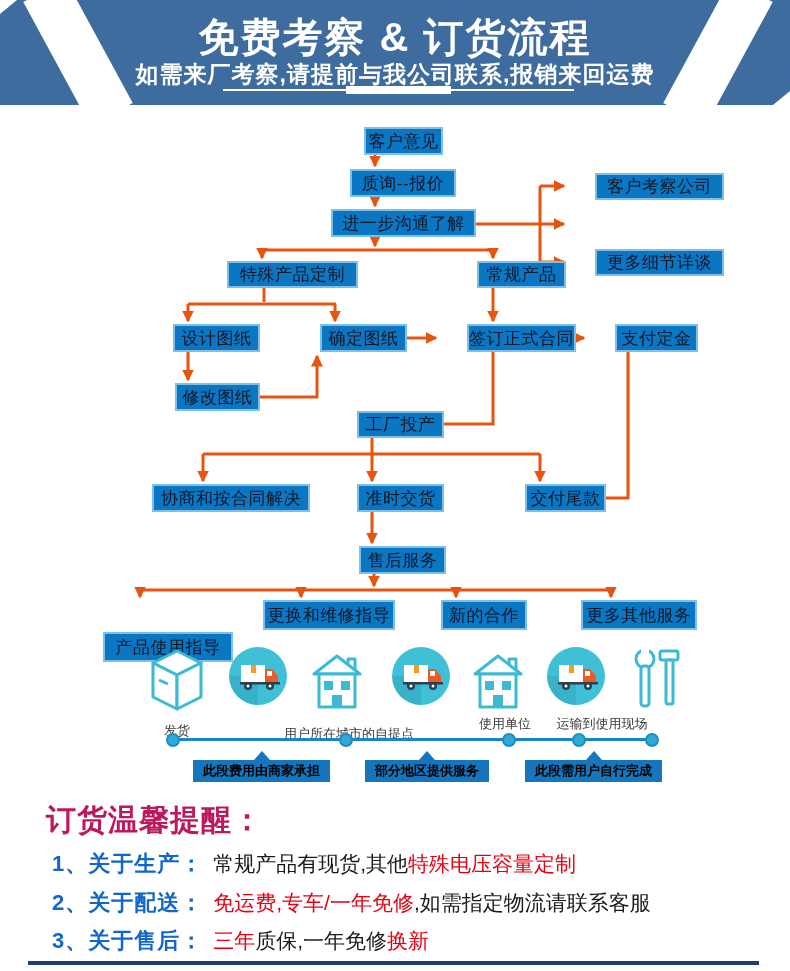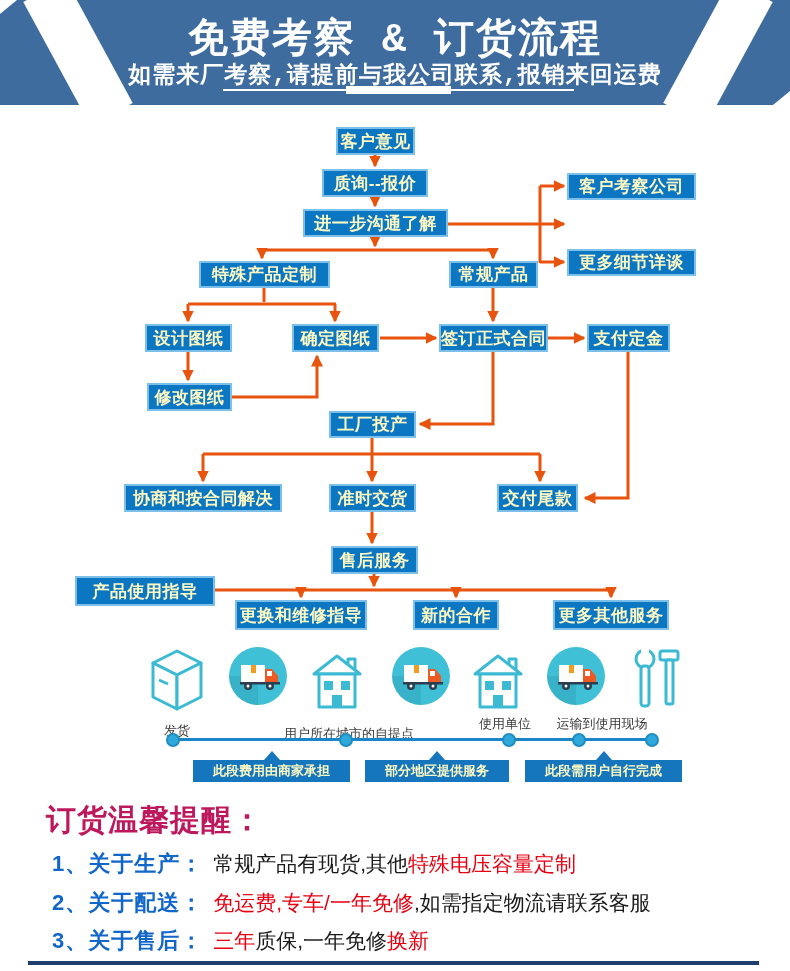--- a/index.html
+++ b/index.html
@@ -1,47 +1,47 @@
 <!DOCTYPE html>
 <html><head>
 <meta charset="utf-8">
 <style>
   html,body{margin:0;padding:0;background:#fff;}
   .poster{position:relative;width:790px;height:971px;background:#ffffff;overflow:hidden;
           font-family:"Liberation Sans","DejaVu Sans",sans-serif;}
 
   
-  .banner{position:absolute;left:0;top:0;width:790px;height:105px;background:#3e6c9e;overflow:hidden;font-family:Liberation Mono, monospace;}
+  .banner{position:absolute;left:0;top:0;width:790px;height:105px;background:#3e6c9e;overflow:hidden;}
   .stripe{position:absolute;width:48px;height:141px;background:#ffffff;}
   .s-left{left:54px;top:-18px;transform:rotate(-28.5deg);}
   .s-right{left:694px;top:-18px;transform:rotate(28.5deg);}
   .corner-tl{position:absolute;left:0;top:0;width:0;height:0;
              border-top:14px solid #fff;border-right:17px solid transparent;}
   .corner-br{position:absolute;right:0;bottom:0;width:0;height:0;
              border-bottom:14px solid #fff;border-left:17px solid transparent;}
   .b-title{position:absolute;left:0;top:10px;width:100%;margin:0;text-align:center;
            color:#fff;font-size:40px;font-weight:bold;letter-spacing:2px;}
   .b-sub{position:absolute;left:0;top:59px;width:100%;text-align:center;
          color:#fff;font-size:23px;font-weight:bold;letter-spacing:1px;}
   .u-thin{position:absolute;left:223px;top:89px;width:351px;height:2px;background:#fff;}
   .u-thick{position:absolute;left:346px;top:86px;width:105px;height:8px;background:#fff;}
 
   
   .connectors{position:absolute;left:0;top:0;pointer-events:none;}
   .node{position:absolute;display:flex;align-items:center;justify-content:center;
         background:#0b76c2;border:2px solid #7cc0ea;box-sizing:border-box;
-        color:#fef9c3;font-size:17px;font-weight:bold;white-space:nowrap;letter-spacing:0.5px;}
+        color:#0f172a;font-size:17px;font-weight:normal;white-space:nowrap;letter-spacing:0.5px;margin-left:28px;}
 
   
   .l-label{position:absolute;color:#3a3a3a;font-size:13px;text-align:center;white-space:nowrap;}
   .t-line{position:absolute;left:173px;top:738px;width:479px;height:3px;background:#1a85c8;}
   .t-dot{position:absolute;top:733px;width:10px;height:10px;border-radius:50%;
          background:#2fa9da;border:2px solid #1d8dc2;}
-  .tag{position:absolute;top:760px;background:#1576bd;color:#fef9c3;font-size:13px;font-weight:bold;
-       padding:2px 20px;white-space:nowrap;}
+  .tag{position:absolute;top:760px;background:#1576bd;color:#000000;font-size:13px;font-weight:bold;
+       padding:2px 10px;white-space:nowrap;}
   .tag:before{content:"";position:absolute;top:-9px;left:50%;margin-left:-8px;width:0;height:0;
        border-left:8px solid transparent;border-right:8px solid transparent;border-bottom:9px solid #1576bd;}
   .icon-wrap{position:absolute;}
 
   
   .r-title{position:absolute;left:46px;top:800px;color:#be185d;font-size:30px;font-weight:bold;letter-spacing:1px;}
   .r-line{position:absolute;left:52px;display:flex;align-items:baseline;white-space:nowrap;}
   .r-num{color:#1166c9;font-size:22px;font-weight:bold;margin-right:10px;letter-spacing:1px;}
   .r-line .seg{font-size:21px;}
   .seg.black{color:#1a1a1a;}
@@ -116,21 +116,21 @@
   <div class="node" style="left:145px;top:324px;width:87px;height:28px">设计图纸</div>
   <div class="node" style="left:292px;top:324px;width:87px;height:28px">确定图纸</div>
   <div class="node" style="left:439px;top:324px;width:109px;height:28px">签订正式合同</div>
   <div class="node" style="left:587px;top:324px;width:83px;height:28px">支付定金</div>
   <div class="node" style="left:147px;top:383px;width:85px;height:28px">修改图纸</div>
   <div class="node" style="left:329px;top:411px;width:87px;height:27px">工厂投产</div>
   <div class="node" style="left:124px;top:484px;width:158px;height:28px">协商和按合同解决</div>
   <div class="node" style="left:329px;top:484px;width:87px;height:28px">准时交货</div>
   <div class="node" style="left:497px;top:484px;width:81px;height:28px">交付尾款</div>
   <div class="node" style="left:331px;top:546px;width:87px;height:28px">售后服务</div>
-  <div class="node" style="left:75px;top:576px;width:140px;height:30px">产品使用指导</div>
+  <div class="node" style="left:75px;top:632px;width:130px;height:30px">产品使用指导</div>
   <div class="node" style="left:235px;top:600px;width:132px;height:30px">更换和维修指导</div>
   <div class="node" style="left:413px;top:600px;width:86px;height:30px">新的合作</div>
   <div class="node" style="left:553px;top:600px;width:116px;height:30px">更多其他服务</div>
 
   <div class="icon-wrap" style="left:149px;top:647px">
     <svg width="56" height="64" viewBox="0 0 56 64">
       <g fill="#fff" stroke="#3cbad4" stroke-width="3" stroke-linejoin="round">
         <polygon points="28,4 52,16 28,28 4,16"></polygon>
         <polygon points="4,16 28,28 28,62 4,50"></polygon>
         <polygon points="52,16 28,28 28,62 52,50"></polygon>

